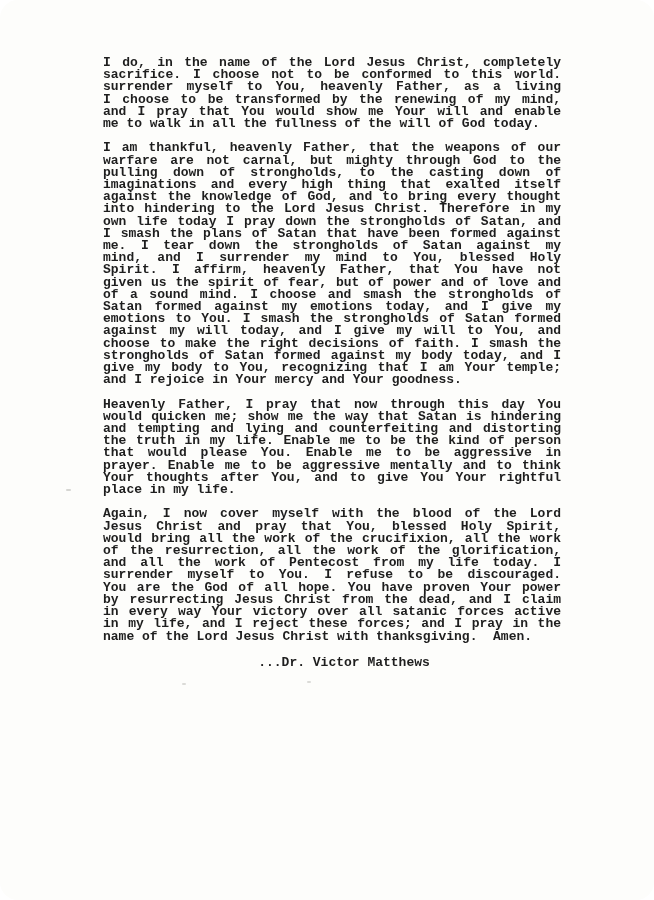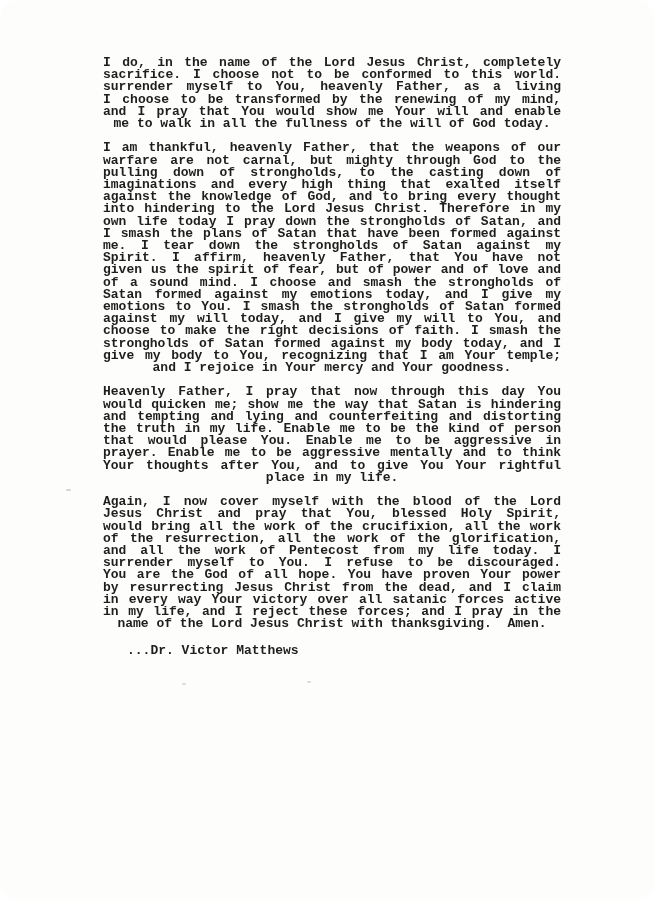--- a/index.html
+++ b/index.html
@@ -33,29 +33,29 @@
   }
   .paragraph {
     margin: 0 0 12.2px 0;
   }
   .line {
     text-align: justify;
     text-align-last: justify;
     -moz-text-align-last: justify;
   }
   .line.last {
-    text-align: center;
+    text-align: left;
     text-align-last: auto;
     -moz-text-align-last: auto;
     white-space: pre;
   }
   .signature {
     margin-top: 14px;
     padding-left: 24px;
-    text-align: left;
+    text-align: center;
     white-space: pre;
   }
   .speck {
     position: absolute;
     background: #9a9a96;
     opacity: 0.55;
     border-radius: 1px;
   }
   .speck.s1 { left: 66px;  top: 489px; width: 5px; height: 2px; opacity: 0.4; }
   .speck.s2 { left: 182px; top: 683px; width: 4px; height: 2px; opacity: 0.35; }
@@ -78,20 +78,21 @@
       <div class="paragraph">
         <div class="line">I am thankful, heavenly Father, that the  weapons of our</div>
         <div class="line">warfare are not carnal, but mighty through God to the</div>
         <div class="line">pulling down of strongholds, to the casting down of</div>
         <div class="line">imaginations and every high thing that exalted itself</div>
         <div class="line">against the knowledge of God, and to bring every thought</div>
         <div class="line">into hindering to the Lord Jesus Christ.  Therefore in my</div>
         <div class="line">own life today I pray down the strongholds of Satan, and</div>
         <div class="line">I smash the plans of Satan that have been formed against</div>
         <div class="line">me.  I tear down the strongholds of Satan against my</div>
+        <div class="line">mind, and I surrender my mind to You, blessed Holy</div>
         <div class="line">Spirit.  I affirm, heavenly Father, that You have not</div>
         <div class="line">given us the spirit of fear, but of power and of love and</div>
         <div class="line">of a sound mind.  I choose and smash the strongholds of</div>
         <div class="line">Satan formed against my emotions today, and I give my</div>
         <div class="line">emotions to You.  I smash the strongholds of Satan formed</div>
         <div class="line">against my will today, and I give my will to You, and</div>
         <div class="line">choose to make the right decisions of faith.  I smash the</div>
         <div class="line">strongholds of Satan formed against my body today, and I</div>
         <div class="line">give my body to You, recognizing that I am Your temple;</div>
         <div class="line last">and I rejoice in Your mercy and Your goodness.</div>

